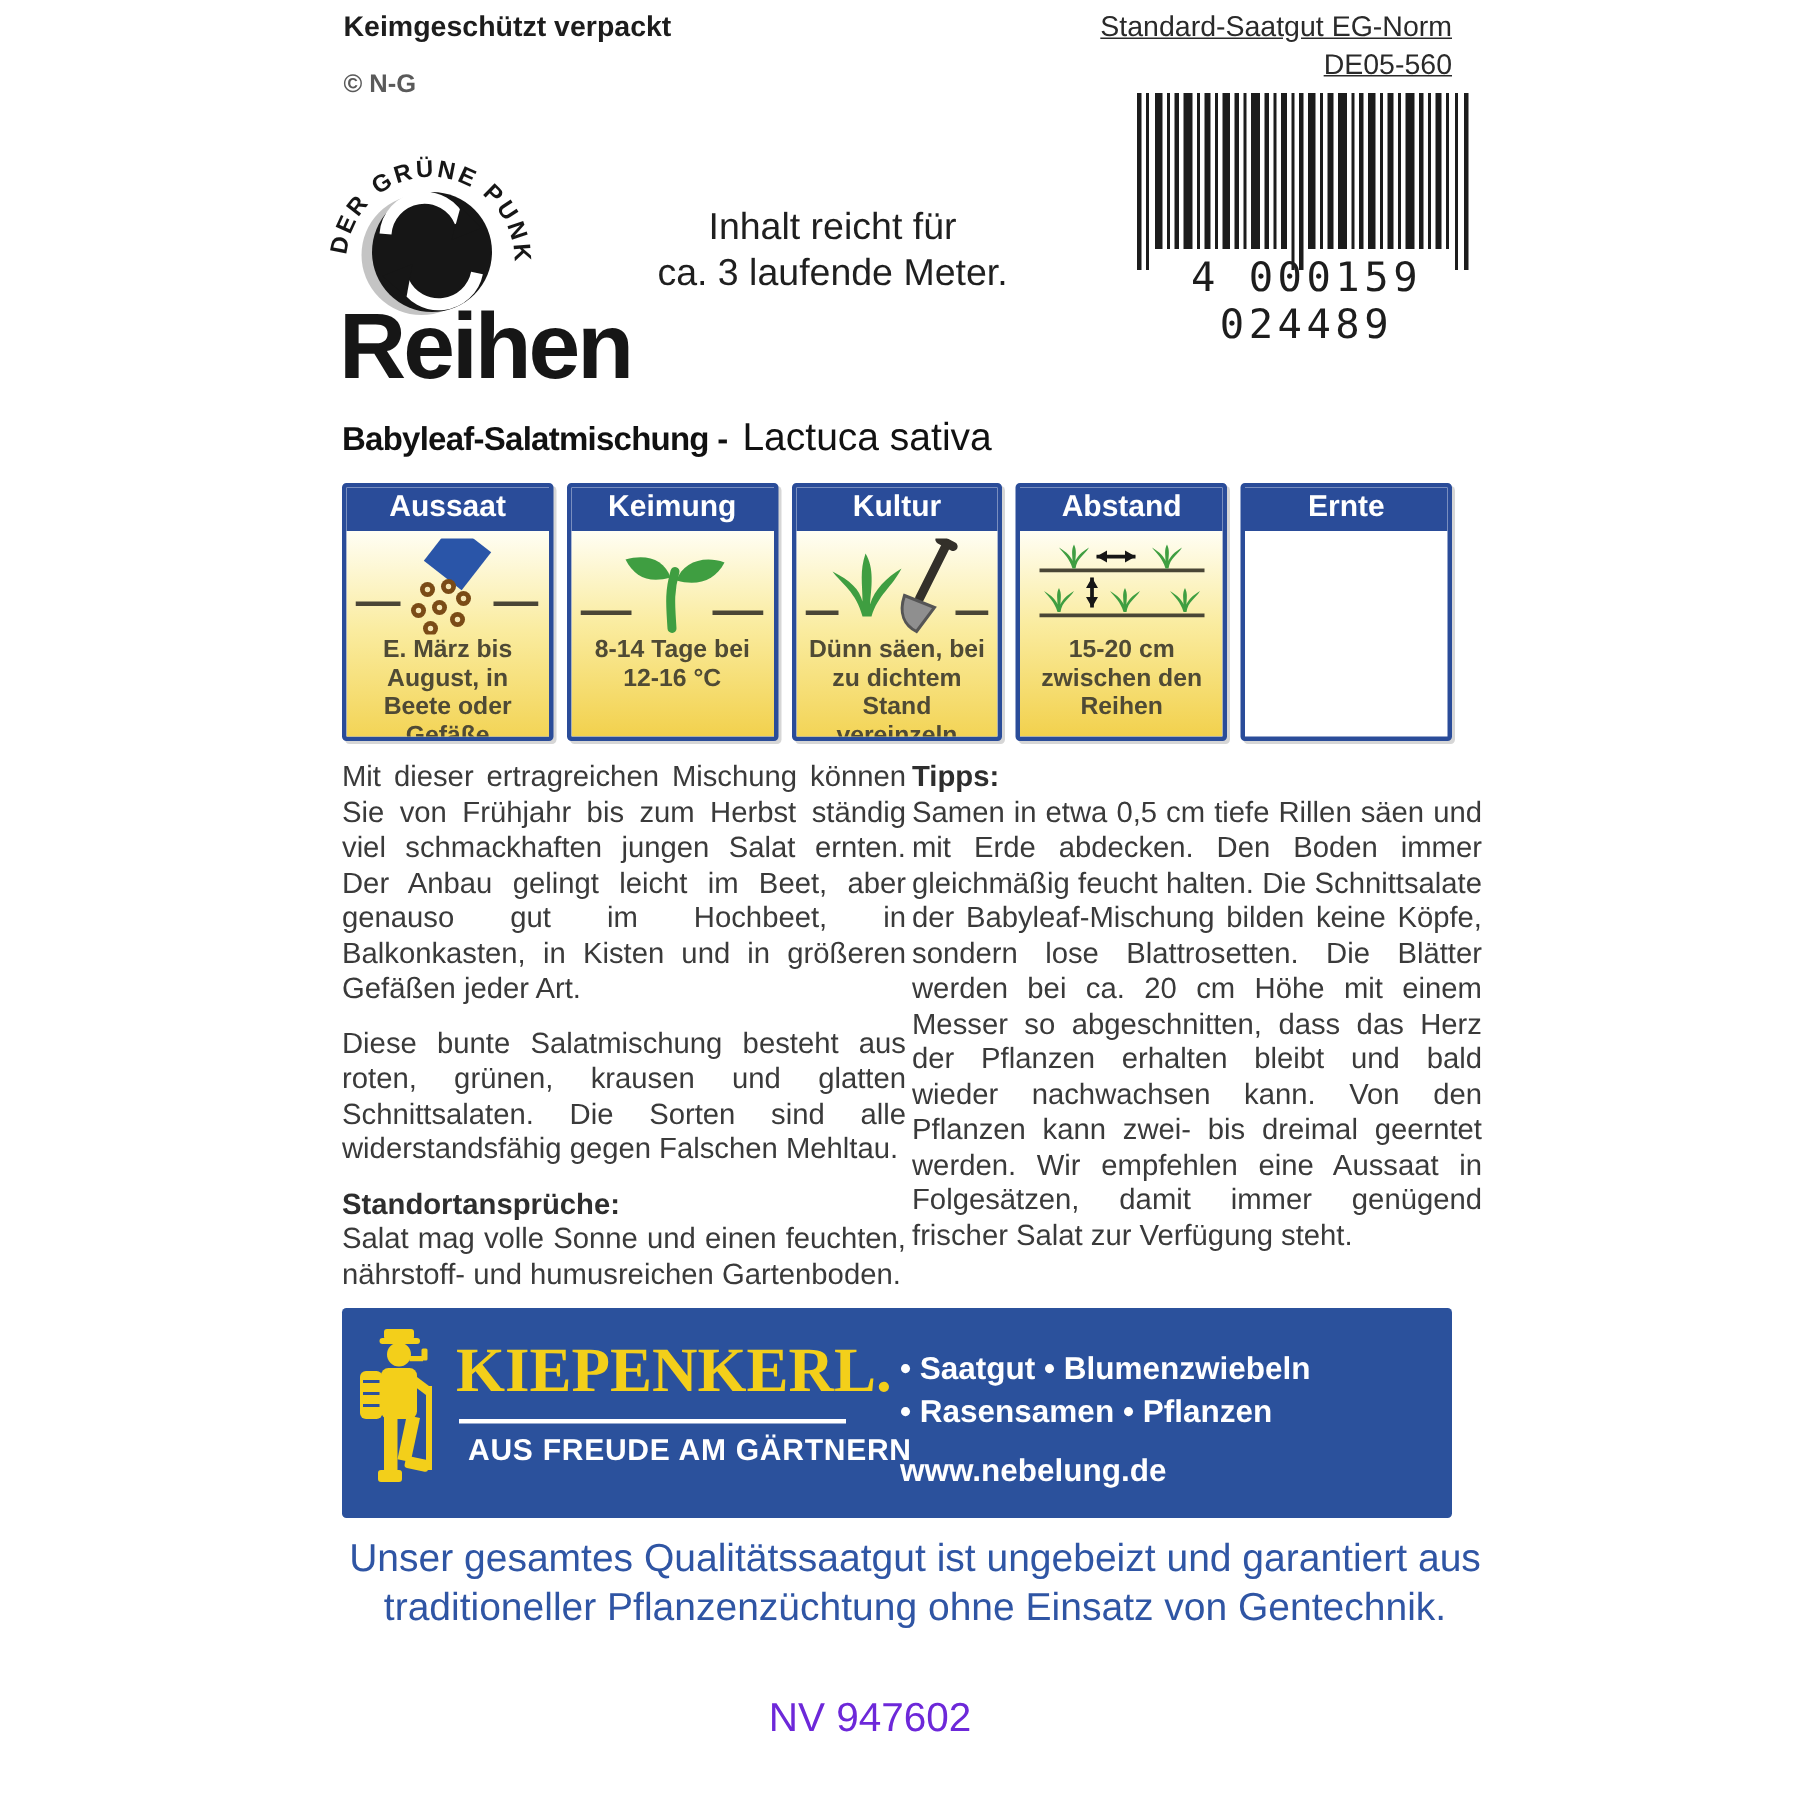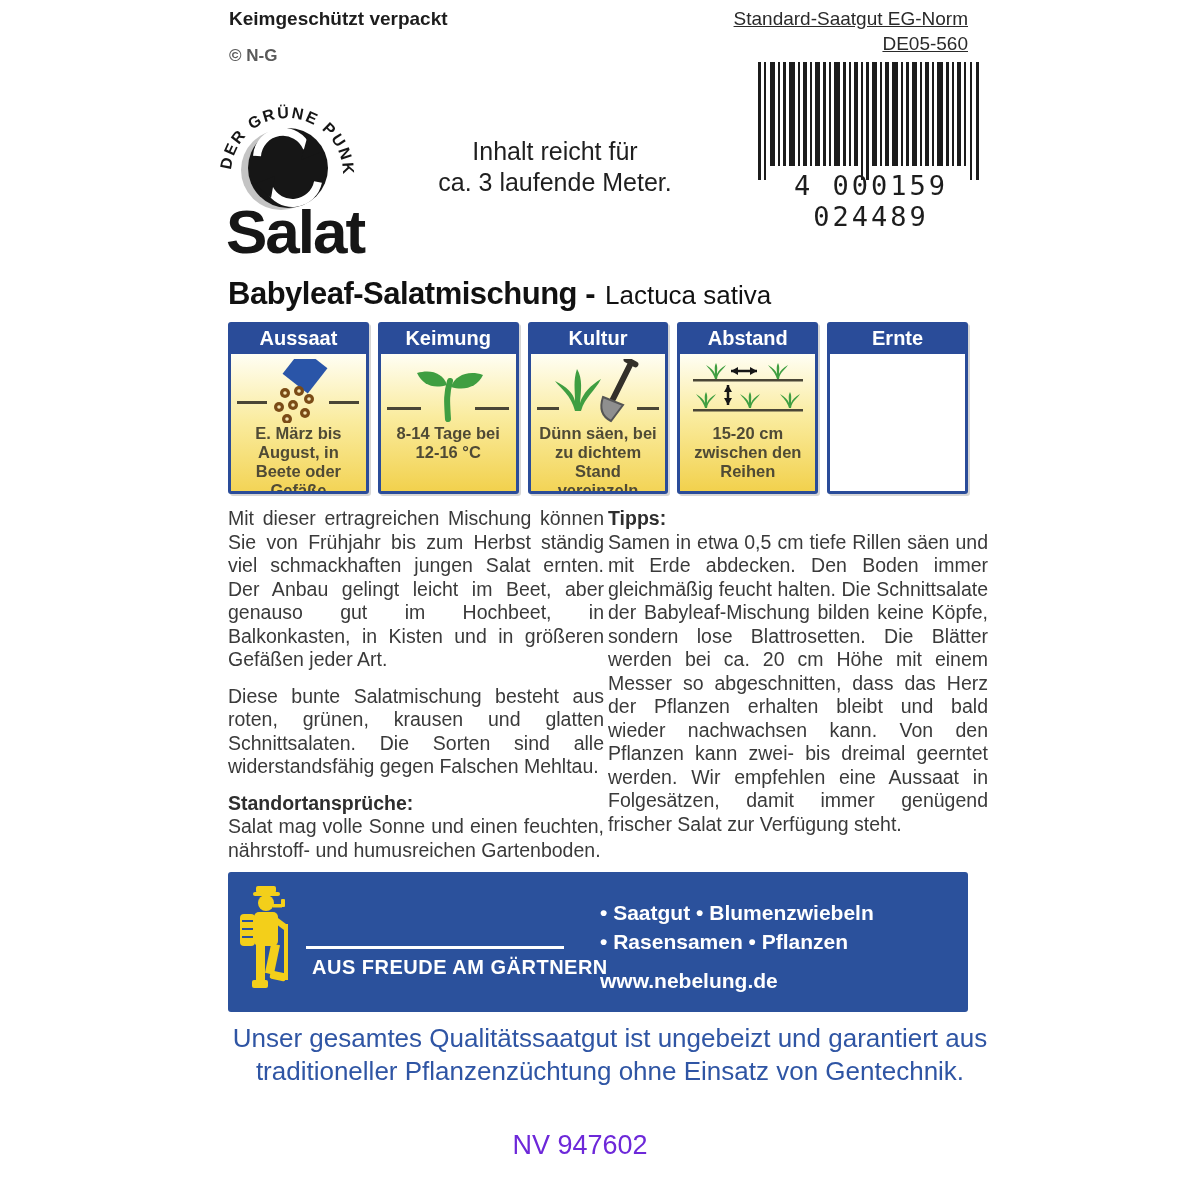--- a/index.html
+++ b/index.html
@@ -20,21 +20,21 @@
   
   .gruene-punkt{position:absolute;left:215px;top:72px;width:145px;height:150px;}
 
   
   .content-note{position:absolute;left:400px;top:136px;width:310px;text-align:center;
                 font-size:25px;line-height:31px;color:#1f1f1f;}
 
   
   .title{position:absolute;left:226px;top:196px;font-size:62px;font-weight:800;color:#161616;letter-spacing:-2px;}
   .subtitle{position:absolute;left:228px;top:276px;display:flex;align-items:baseline;gap:10px;color:#111;}
-  .subtitle .main{font-size:31px;font-weight:800;letter-spacing:-0.5px;}
+  .subtitle .main{font-size:22px;font-weight:800;letter-spacing:-0.5px;}
   .subtitle .latin{font-size:26px;font-weight:400;}
 
   
   .boxes{position:absolute;left:228px;top:322px;width:740px;display:flex;gap:9px;}
   .ibox{flex:1;border:3px solid #2a4c99;border-radius:3px;background:#fff;height:166px;
         display:flex;flex-direction:column;overflow:hidden;box-shadow:2px 2px 0 rgba(90,90,90,.25);}
   .ibox-h{background:#2a4c99;color:#fff;font-weight:bold;font-size:20px;text-align:center;
           padding:2px 0 4px 0;}
   .ibox-b{flex:1;background:linear-gradient(180deg,#fffef4 0%,#faeca0 45%,#f2d14d 100%);
           display:flex;flex-direction:column;align-items:center;padding-top:4px;}
@@ -136,21 +136,21 @@
       <path d="M 103,110 A 26,26 0 0 1 54,116" stroke="#ffffff" stroke-width="8" fill="none"></path>
       <path d="M 56,126 L 40,112 L 60,104 Z" fill="#161616"></path>
     </svg>
   </div>
 
   <div class="content-note">
     <div>Inhalt reicht für</div>
     <div>ca. 3 laufende Meter.</div>
   </div>
 
-  <div class="title">Salat</div>
+  <div class="title">Reihen</div>
   <div class="subtitle">
     <span class="main">Babyleaf-Salatmischung -</span>
     <span class="latin">Lactuca sativa</span>
   </div>
 
   <div class="boxes">
 
     <div class="ibox">
       <div class="ibox-h">Aussaat</div>
       <div class="ibox-b">
@@ -272,20 +272,21 @@
         <rect x="2" y="44" width="11" height="2" fill="#2b519c"></rect>
         <rect x="2" y="52" width="11" height="2" fill="#2b519c"></rect>
         <path d="M38,34 L46,40 L44,46 L36,40 Z"></path>
         <rect x="44" y="40" width="4" height="56"></rect>
         <rect x="16" y="60" width="9" height="36"></rect>
         <rect x="28" y="60" width="9" height="30" transform="rotate(12 32 75)"></rect>
         <rect x="12" y="96" width="16" height="8" rx="2"></rect>
         <rect x="30" y="88" width="16" height="8" rx="2" transform="rotate(12 38 92)"></rect>
       </svg>
     </div>
+    <div class="brand-name">KIEPENKERL.</div>
     <div class="brand-rule"></div>
     <div class="brand-tagline">AUS FREUDE AM GÄRTNERN</div>
     <div class="footer-right">
       <div class="bullets">• Saatgut • Blumenzwiebeln</div>
       <div class="bullets">• Rasensamen • Pflanzen</div>
       <div class="site">www.nebelung.de</div>
     </div>
   </div>
 
   <div class="claim">Unser gesamtes Qualitätssaatgut ist ungebeizt und garantiert aus traditioneller Pflanzenzüchtung ohne Einsatz von Gentechnik.</div>

